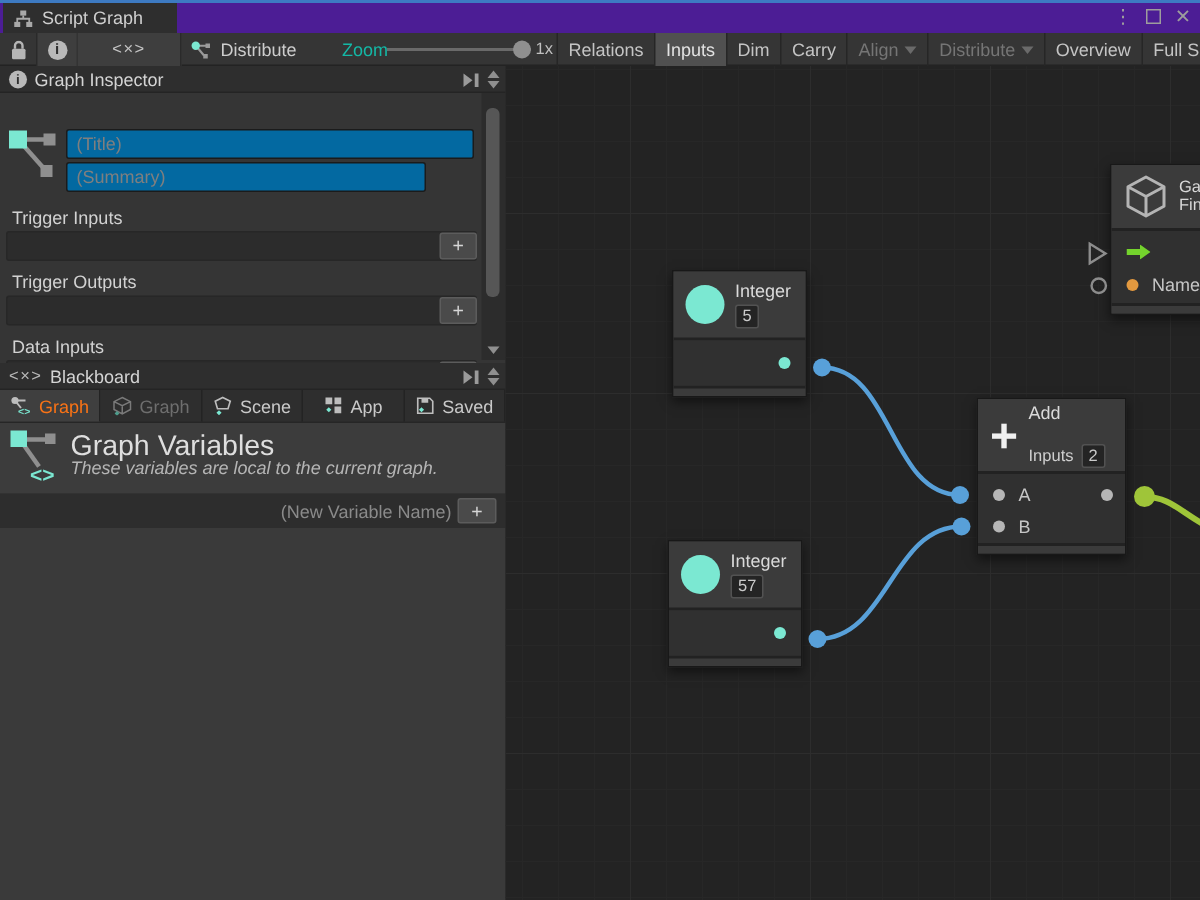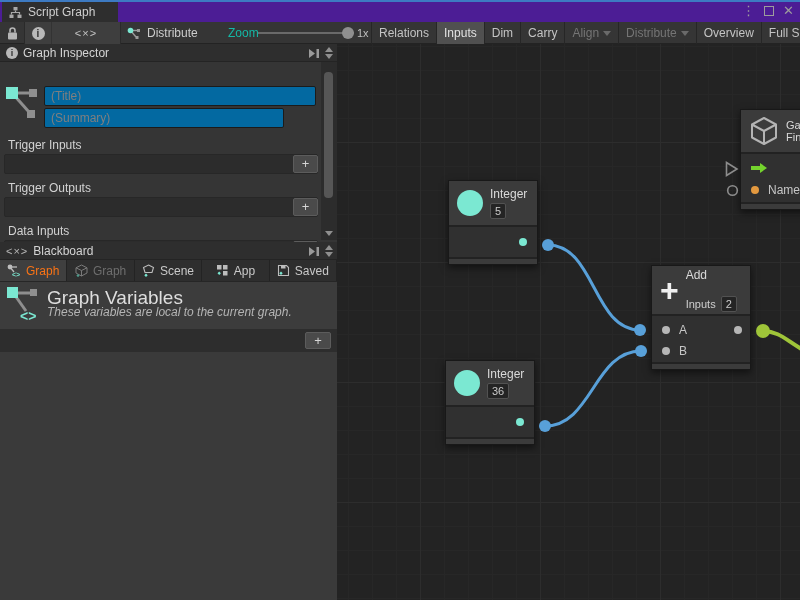--- a/index.html
+++ b/index.html
@@ -291,20 +291,21 @@
       <line x1="8" y1="9" x2="20" y2="26" stroke="#8f8f8f" stroke-width="3"></line>
       <rect x="1" y="2" width="11" height="11" fill="var(--accent-teal)"></rect>
       <rect x="24" y="4" width="7" height="7" fill="#8f8f8f"></rect>
       <text x="14" y="36" font-size="14" fill="var(--accent-teal)" font-weight="bold">&lt;&gt;</text>
     </svg>
     <div class="bb-info-title">Graph Variables</div>
     <div class="bb-info-text">These variables are local to the current graph.</div>
   </div>
 
   <div class="newvar-row">
+    <input class="newvar-input" placeholder="(New Variable Name)" style="">
     <div class="plus-btn" style="left:305px;top:3px;width:26px;height:17px;position:absolute;">+</div>
   </div>
   <div class="bb-list"></div>
 </div>
 
 <div class="canvas">
 
   <div class="node" style="left:111px;top:136px;width:90px;">
     <div class="node-header" style="height:46px;">
       <div class="teal-circle" style="width:26px;height:26px;"></div>
@@ -317,21 +318,21 @@
       <div class="port-dot" style="position:absolute;right:10px;top:11px;background:var(--accent-teal);"></div>
     </div>
     <div class="node-footer"></div>
   </div>
 
   <div class="node" style="left:108px;top:316px;width:90px;">
     <div class="node-header" style="height:46px;">
       <div class="teal-circle" style="width:26px;height:26px;"></div>
       <div>
         <div class="node-title">Integer</div>
-        <div class="inline-field" style="min-width:20px;margin-top:2px;">36</div>
+        <div class="inline-field" style="min-width:20px;margin-top:2px;">57</div>
       </div>
     </div>
     <div class="node-body" style="height:30px;">
       <div class="port-dot" style="position:absolute;right:10px;top:11px;background:var(--accent-teal);"></div>
     </div>
     <div class="node-footer"></div>
   </div>
 
   <div class="node" style="left:314px;top:221px;width:100px;">
     <div class="node-header" style="height:50px;">

